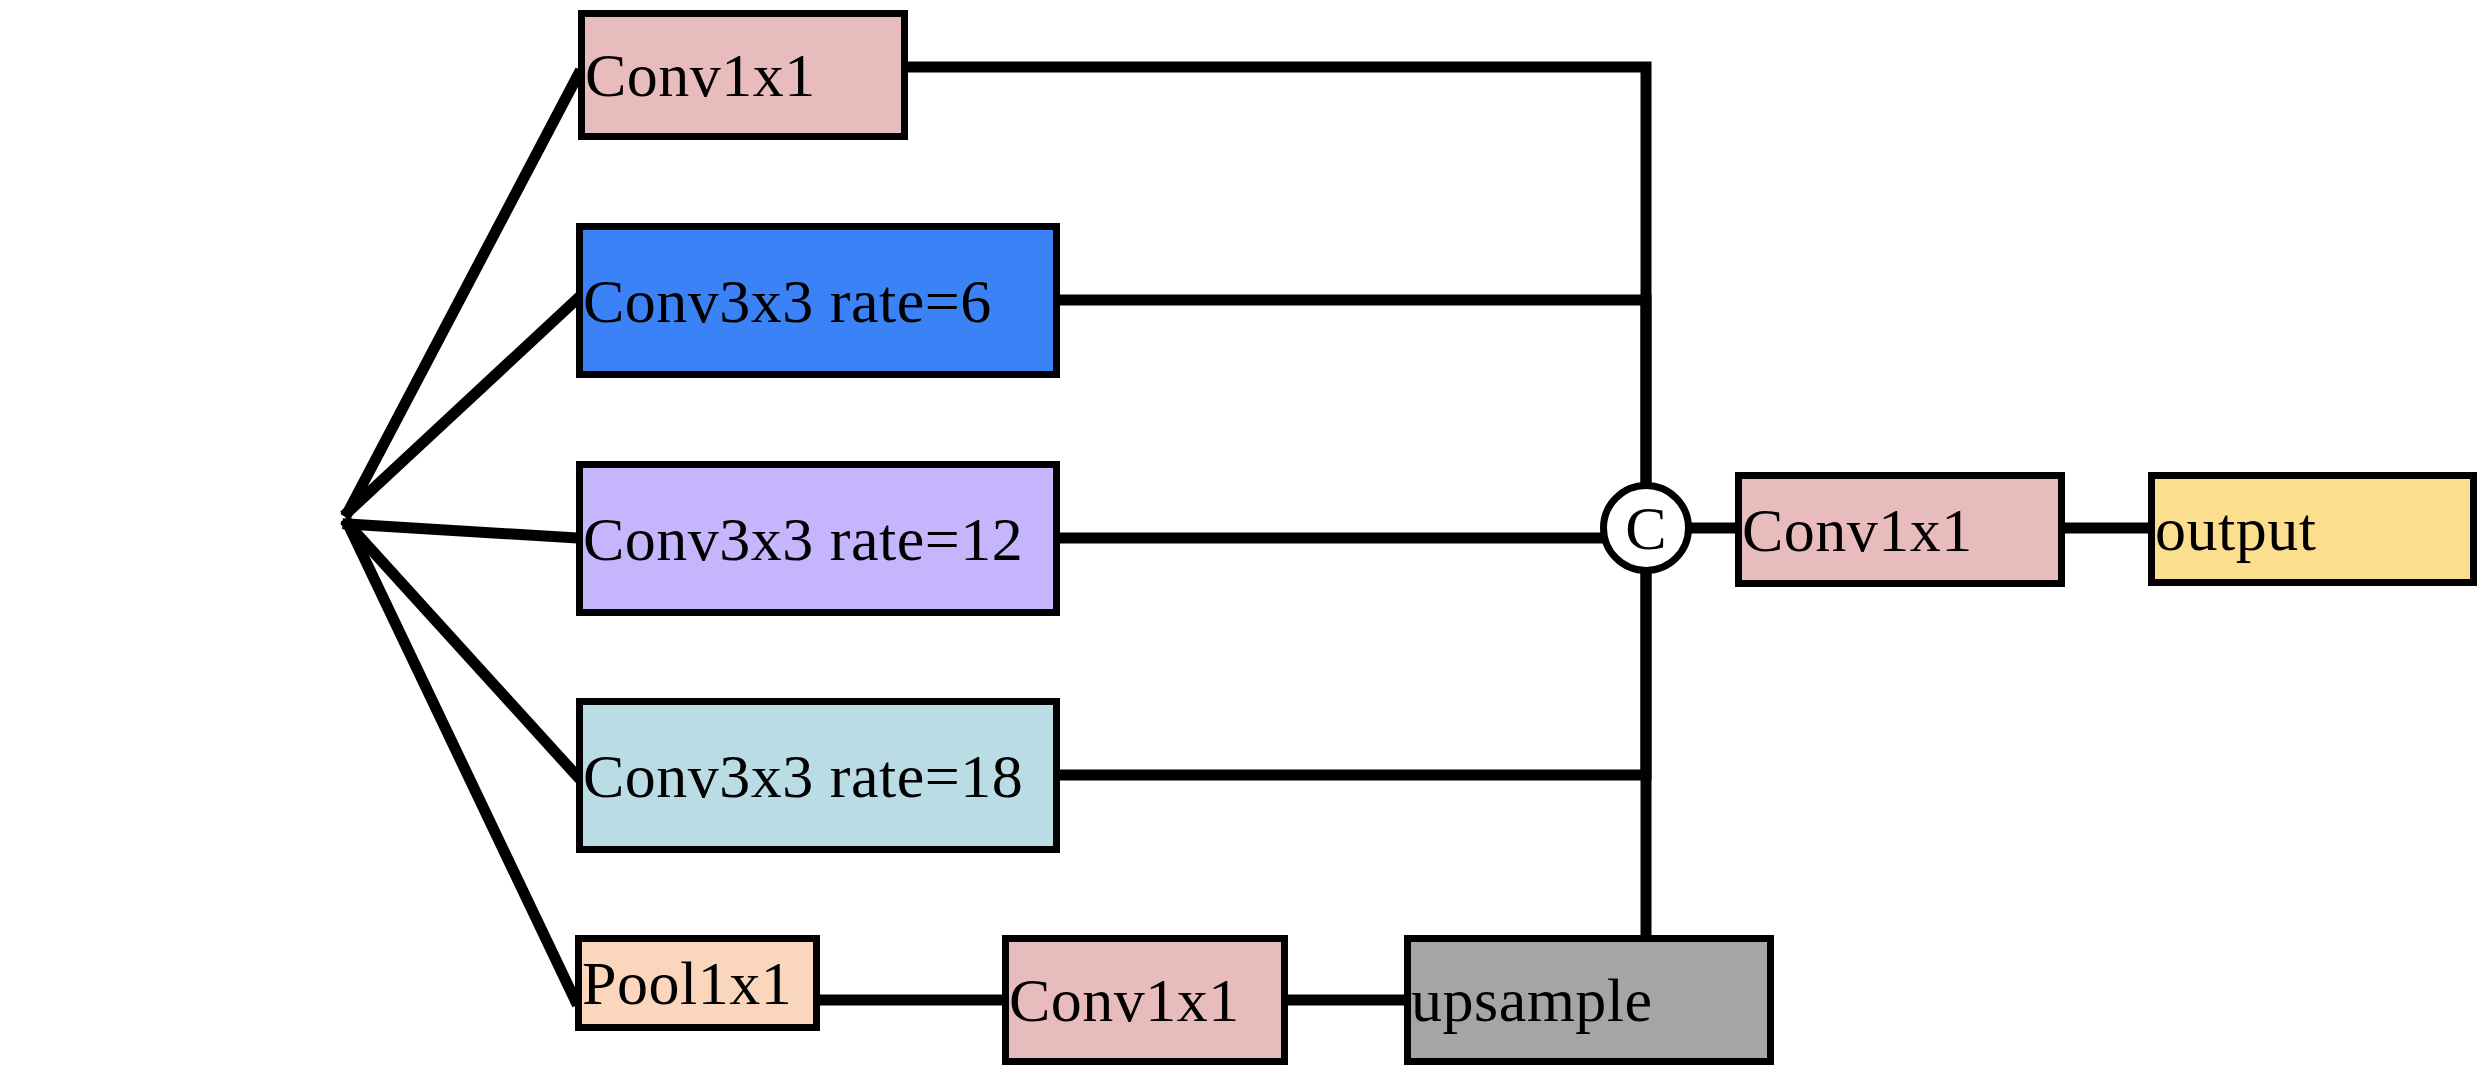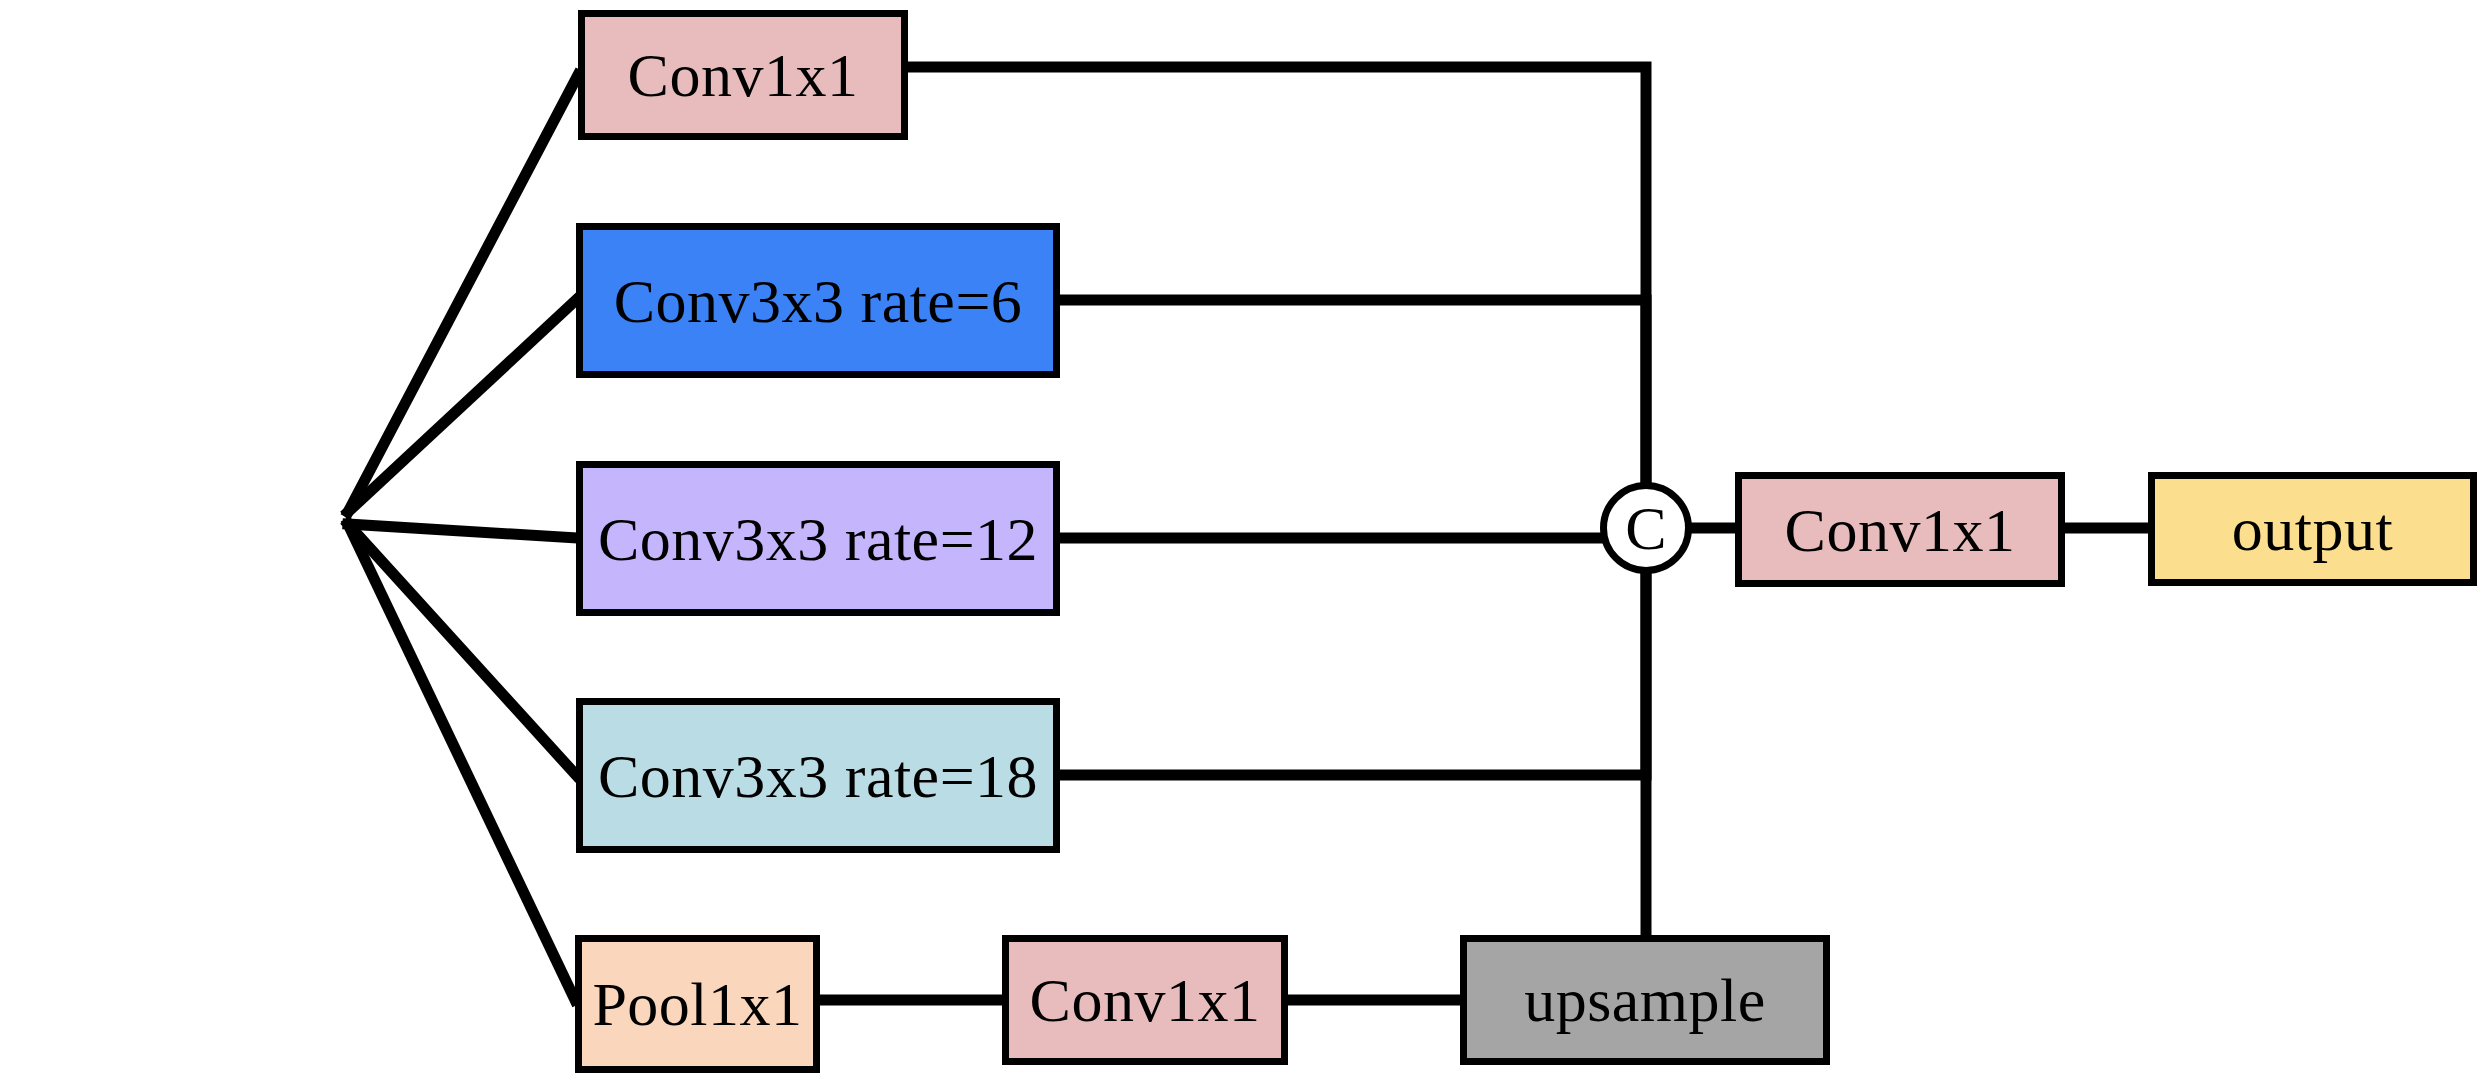--- a/index.html
+++ b/index.html
@@ -9,21 +9,20 @@
     background:#ffffff;
     overflow:hidden;
     font-family:"Liberation Serif","DejaVu Serif",serif;
   }
   .node{
     position:absolute;
     box-sizing:border-box;
     border:7px solid #000000;
     display:flex;
     align-items:center;
-    justify-content:center;
     color:#000000;
     font-size:62px;
     line-height:1;
     white-space:nowrap;
     letter-spacing:0.5px;
   }
   .node .lbl{pointer-events:none;}
   .concat{
     position:absolute;
     box-sizing:border-box;
@@ -82,29 +81,29 @@
   </div>
 
   <div class="node" style="left:576px;top:461px;width:484px;height:155px;background:#c4b5fd;">
     <span class="lbl">Conv3x3 rate=12</span>
   </div>
 
   <div class="node" style="left:576px;top:698px;width:484px;height:155px;background:#B9DCE5;">
     <span class="lbl">Conv3x3 rate=18</span>
   </div>
 
-  <div class="node" style="left:575px;top:935px;width:245px;height:138px;background:#FAD7BC;">
+  <div class="node" style="left:575px;top:935px;width:245px;height:96px;background:#FAD7BC;">
     <span class="lbl">Pool1x1</span>
   </div>
 
   <div class="node" style="left:1002px;top:935px;width:286px;height:130px;background:#E8BCBC;">
     <span class="lbl">Conv1x1</span>
   </div>
 
-  <div class="node" style="left:1460px;top:935px;width:370px;height:130px;background:#A5A5A5;">
+  <div class="node" style="left:1404px;top:935px;width:370px;height:130px;background:#A5A5A5;">
     <span class="lbl">upsample</span>
   </div>
 
   <div class="concat" style="left:1600px;top:482px;width:92px;height:92px;">
     <span class="lbl">C</span>
   </div>
 
   <div class="node" style="left:1735px;top:472px;width:330px;height:115px;background:#E8BCBC;">
     <span class="lbl">Conv1x1</span>
   </div>

